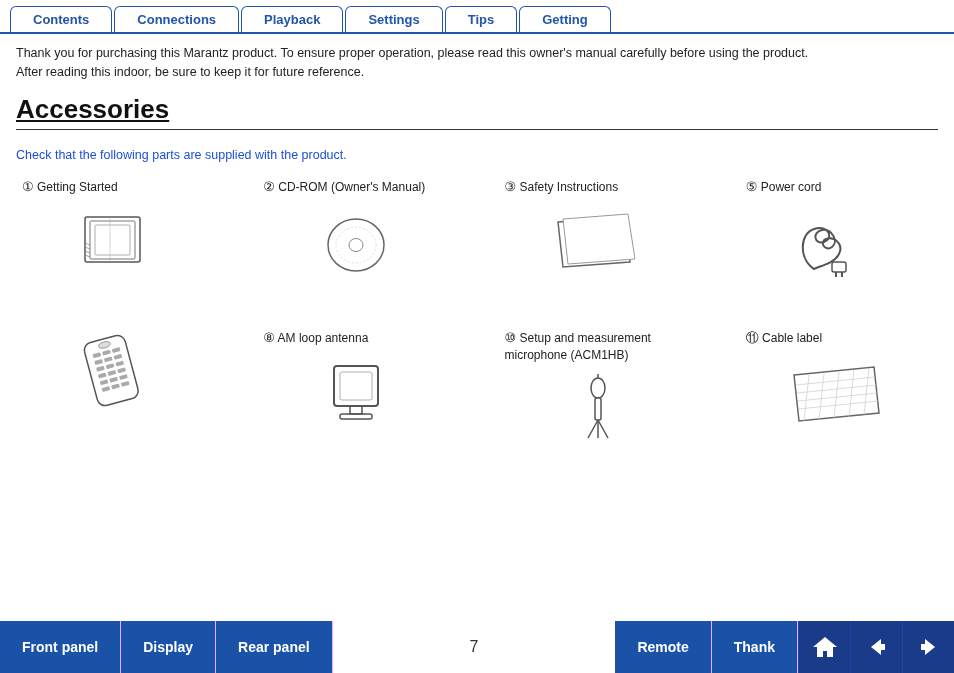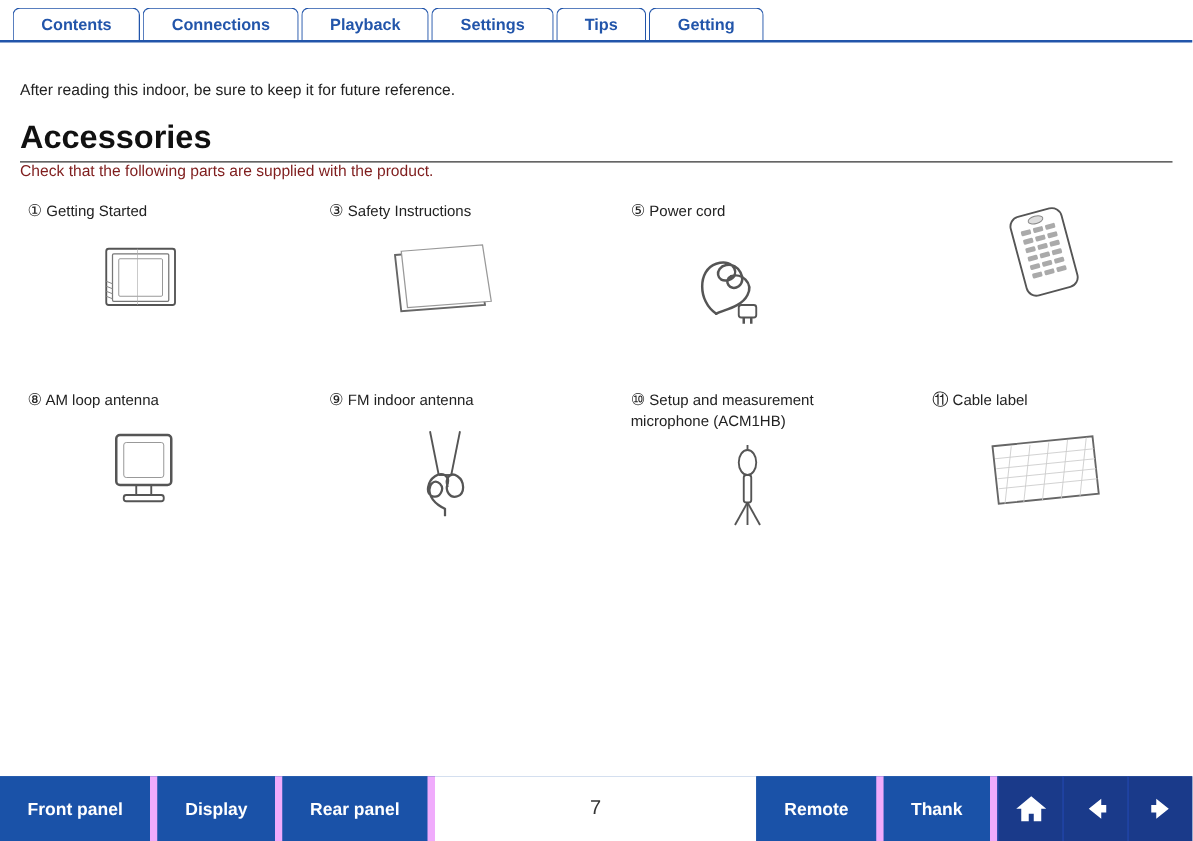--- a/index.html
+++ b/index.html
@@ -62,26 +62,27 @@
       line-height: 1.5;
       margin-bottom: 12px;
     }
 
     .section-title {
       font-size: 26px;
       font-weight: bold;
       color: #111;
       border-bottom: 1.5px solid #333;
       padding-bottom: 4px;
-      margin-bottom: 0;
+      margin-bottom: 18px;
+      text-decoration: underline;
     }
 
     .check-text {
       font-size: 12.5px;
-      color: #7f1d1d;
+      color: #1d4ed8;
       margin-bottom: 14px;
     }
 
     
     .accessories-grid {
       display: grid;
       grid-template-columns: repeat(4, 1fr);
       row-gap: 10px;
       column-gap: 4px;
       margin-bottom: 8px;
@@ -137,21 +138,21 @@
       color: #fff;
       font-weight: bold;
       font-size: 14px;
       border: none;
       cursor: pointer;
       padding: 0 22px;
       height: 100%;
       display: flex;
       align-items: center;
       justify-content: center;
-      border-right: 6px solid #f0abfc;
+      border-right: 1px solid #f0abfc;
     }
 
     .bottom-page-num {
       flex: 1;
       text-align: center;
       font-size: 16px;
       color: #333;
       font-weight: normal;
       background: #fff;
       height: 100%;
@@ -191,21 +192,21 @@
   <div class="nav-tab active">Contents</div>
   <div class="nav-tab">Connections</div>
   <div class="nav-tab">Playback</div>
   <div class="nav-tab">Settings</div>
   <div class="nav-tab">Tips</div>
   <div class="nav-tab">Getting</div>
 </div>
 
 <div class="main-content">
   <p class="intro-text">
-    <br>
+    <span>Thank you for purchasing this Marantz product. To ensure proper operation, please read this owner's manual carefully before using the product.</span><br>
     <span>After reading this indoor, be sure to keep it for future reference.</span>
   </p>
 
   <div class="section-title">Accessories</div>
   <p class="check-text">Check that the following parts are supplied with the product.</p>
 
   <div class="accessories-grid">
 
     <div class="accessory-item">
       <div class="accessory-label"><span class="num">①</span> Getting Started</div>
@@ -218,20 +219,30 @@
           <line x1="40" y1="10" x2="40" y2="55" stroke="#aaa" stroke-width="0.5"></line>
 
           <line x1="15" y1="48" x2="20" y2="50" stroke="#888" stroke-width="0.8"></line>
           <line x1="15" y1="44" x2="20" y2="46" stroke="#888" stroke-width="0.8"></line>
           <line x1="15" y1="40" x2="20" y2="42" stroke="#888" stroke-width="0.8"></line>
           <line x1="15" y1="36" x2="20" y2="38" stroke="#888" stroke-width="0.8"></line>
         </svg>
       </div>
     </div>
 
+    <div class="accessory-item">
+      <div class="accessory-label"><span class="num">②</span> CD-ROM (Owner's Manual)</div>
+      <div class="accessory-image">
+        <svg width="80" height="70" viewBox="0 0 80 70" class="acc-svg">
+          <ellipse cx="40" cy="38" rx="28" ry="26" fill="none" stroke="#666" stroke-width="1.5"></ellipse>
+          <ellipse cx="40" cy="38" rx="7" ry="6.5" fill="none" stroke="#888" stroke-width="1"></ellipse>
+          <ellipse cx="40" cy="38" rx="20" ry="18" fill="none" stroke="#bbb" stroke-width="0.5" stroke-dasharray="2,2"></ellipse>
+        </svg>
+      </div>
+    </div>
 
     <div class="accessory-item">
       <div class="accessory-label"><span class="num">③</span> Safety Instructions</div>
       <div class="accessory-image">
         <svg width="100" height="70" viewBox="0 0 100 70" class="acc-svg">
 
           <polygon points="10,15 75,10 82,55 15,60" fill="white" stroke="#666" stroke-width="1.5"></polygon>
           <polygon points="15,12 80,7 87,52 20,57" fill="white" stroke="#999" stroke-width="1"></polygon>
         </svg>
       </div>
@@ -294,35 +305,20 @@
           <rect x="18" y="8" width="44" height="40" rx="3" fill="none" stroke="#555" stroke-width="2"></rect>
 
           <rect x="34" y="48" width="12" height="8" fill="none" stroke="#555" stroke-width="1.5"></rect>
           <rect x="24" y="56" width="32" height="5" rx="2" fill="none" stroke="#555" stroke-width="1.5"></rect>
 
           <rect x="24" y="14" width="32" height="28" rx="2" fill="none" stroke="#999" stroke-width="0.8"></rect>
         </svg>
       </div>
     </div>
 
-    <div class="accessory-item">
-      <div class="accessory-label"><span class="num">⑨</span> FM indoor antenna</div>
-      <div class="accessory-image">
-        <svg width="80" height="80" viewBox="0 0 80 80" class="acc-svg">
-
-          <path d="M 40,72 C 40,72 30,68 28,60 C 26,52 32,48 36,52 C 40,56 36,64 30,62 C 24,60 26,50 32,46 C 38,42 44,46 42,52" fill="none" stroke="#555" stroke-width="1.8" stroke-linecap="round"></path>
-          <path d="M 42,52 C 40,58 44,64 50,62 C 56,60 56,50 50,46 C 44,42 40,48 42,54" fill="none" stroke="#555" stroke-width="1.8" stroke-linecap="round"></path>
-          <line x1="40" y1="72" x2="40" y2="78" stroke="#555" stroke-width="1.8"></line>
-
-          <line x1="28" y1="10" x2="35" y2="45" stroke="#555" stroke-width="1.5"></line>
-          <line x1="52" y1="10" x2="45" y2="45" stroke="#555" stroke-width="1.5"></line>
-          <line x1="35" y1="45" x2="45" y2="45" stroke="#555" stroke-width="1.5"></line>
-        </svg>
-      </div>
-    </div>
 
     <div class="accessory-item">
       <div class="accessory-label"><span class="num">⑩</span> Setup and measurement<br>microphone (ACM1HB)</div>
       <div class="accessory-image">
         <svg width="80" height="80" viewBox="0 0 80 80" class="acc-svg">
 
           <ellipse cx="40" cy="18" rx="7" ry="10" fill="white" stroke="#555" stroke-width="1.5"></ellipse>
 
           <rect x="37" y="28" width="6" height="22" rx="2" fill="white" stroke="#555" stroke-width="1.5"></rect>
 

